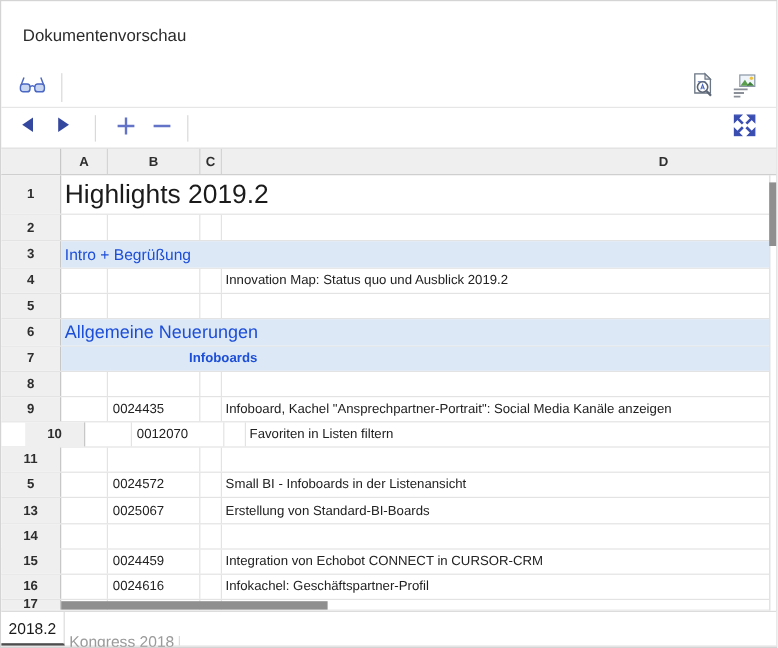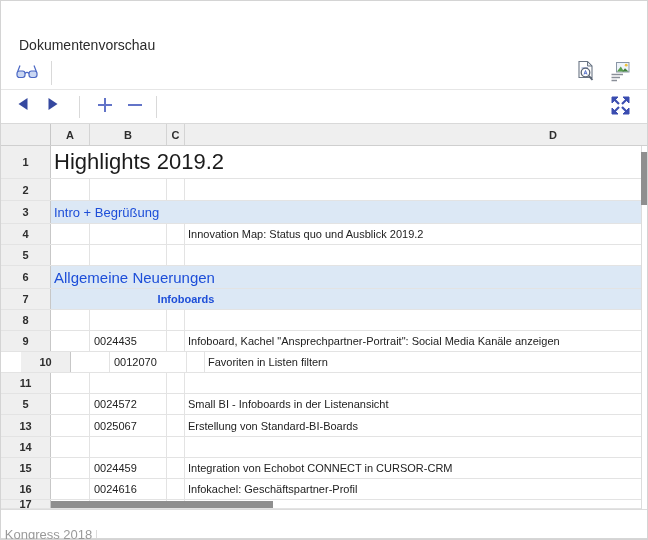--- a/index.html
+++ b/index.html
@@ -1,20 +1,20 @@
 <!DOCTYPE html>
 <html><head>
 <meta charset="utf-8">
 <style>
   html,body{margin:0;padding:0;background:#fff;}
   .window{position:relative;width:648px;height:540px;box-sizing:border-box;border:1px solid #d4d4d4;
           background:#fff;font-family:"Liberation Sans",sans-serif;overflow:hidden;}
 
   
-  .win-title{position:absolute;left:18px;top:36px;font-size:14px;color:#2b2b2b;white-space:nowrap;}
+  .win-title{position:absolute;left:18px;top:20px;font-size:14px;color:#2b2b2b;white-space:nowrap;}
   .toolbar1{position:absolute;left:0;top:56px;width:100%;height:33px;box-sizing:border-box;border-bottom:1px solid #e6e6e6;}
   .toolbar2{position:absolute;left:0;top:89px;width:100%;height:34px;box-sizing:border-box;border-bottom:1px solid #d9d9d9;}
   .tb-btn{position:absolute;display:flex;align-items:center;justify-content:center;}
   .vsep{position:absolute;width:1px;background:#d9d9d9;}
 
   
   .colheader{position:absolute;left:0;top:123px;width:646px;height:22px;box-sizing:border-box;display:flex;
              background:#efefef;border-bottom:1px solid #cfcfcf;font-size:11px;font-weight:600;color:#2e2e2e;}
   .colheader .hc{box-sizing:border-box;border-right:1px solid #d4d4d4;display:flex;align-items:center;justify-content:center;}
   .hc.corner{width:50px;border-right:1px solid #c7c7c7;}
@@ -312,18 +312,21 @@
           <div class="cell d"></div>
         </div>
       </div>
     </div>
   <div class="grid-edge"></div>
 
   <div class="vscroll-thumb"></div>
   <div class="hscroll-thumb"></div>
 
   <div class="tabbar">
+    <div class="tab t0 active">
+        <span>2018.2</span>
+      </div>
     <div class="tab t1">
         <span>Kongress 2018</span>
       </div>
   </div>
 
 </div>
 
 </body></html>

